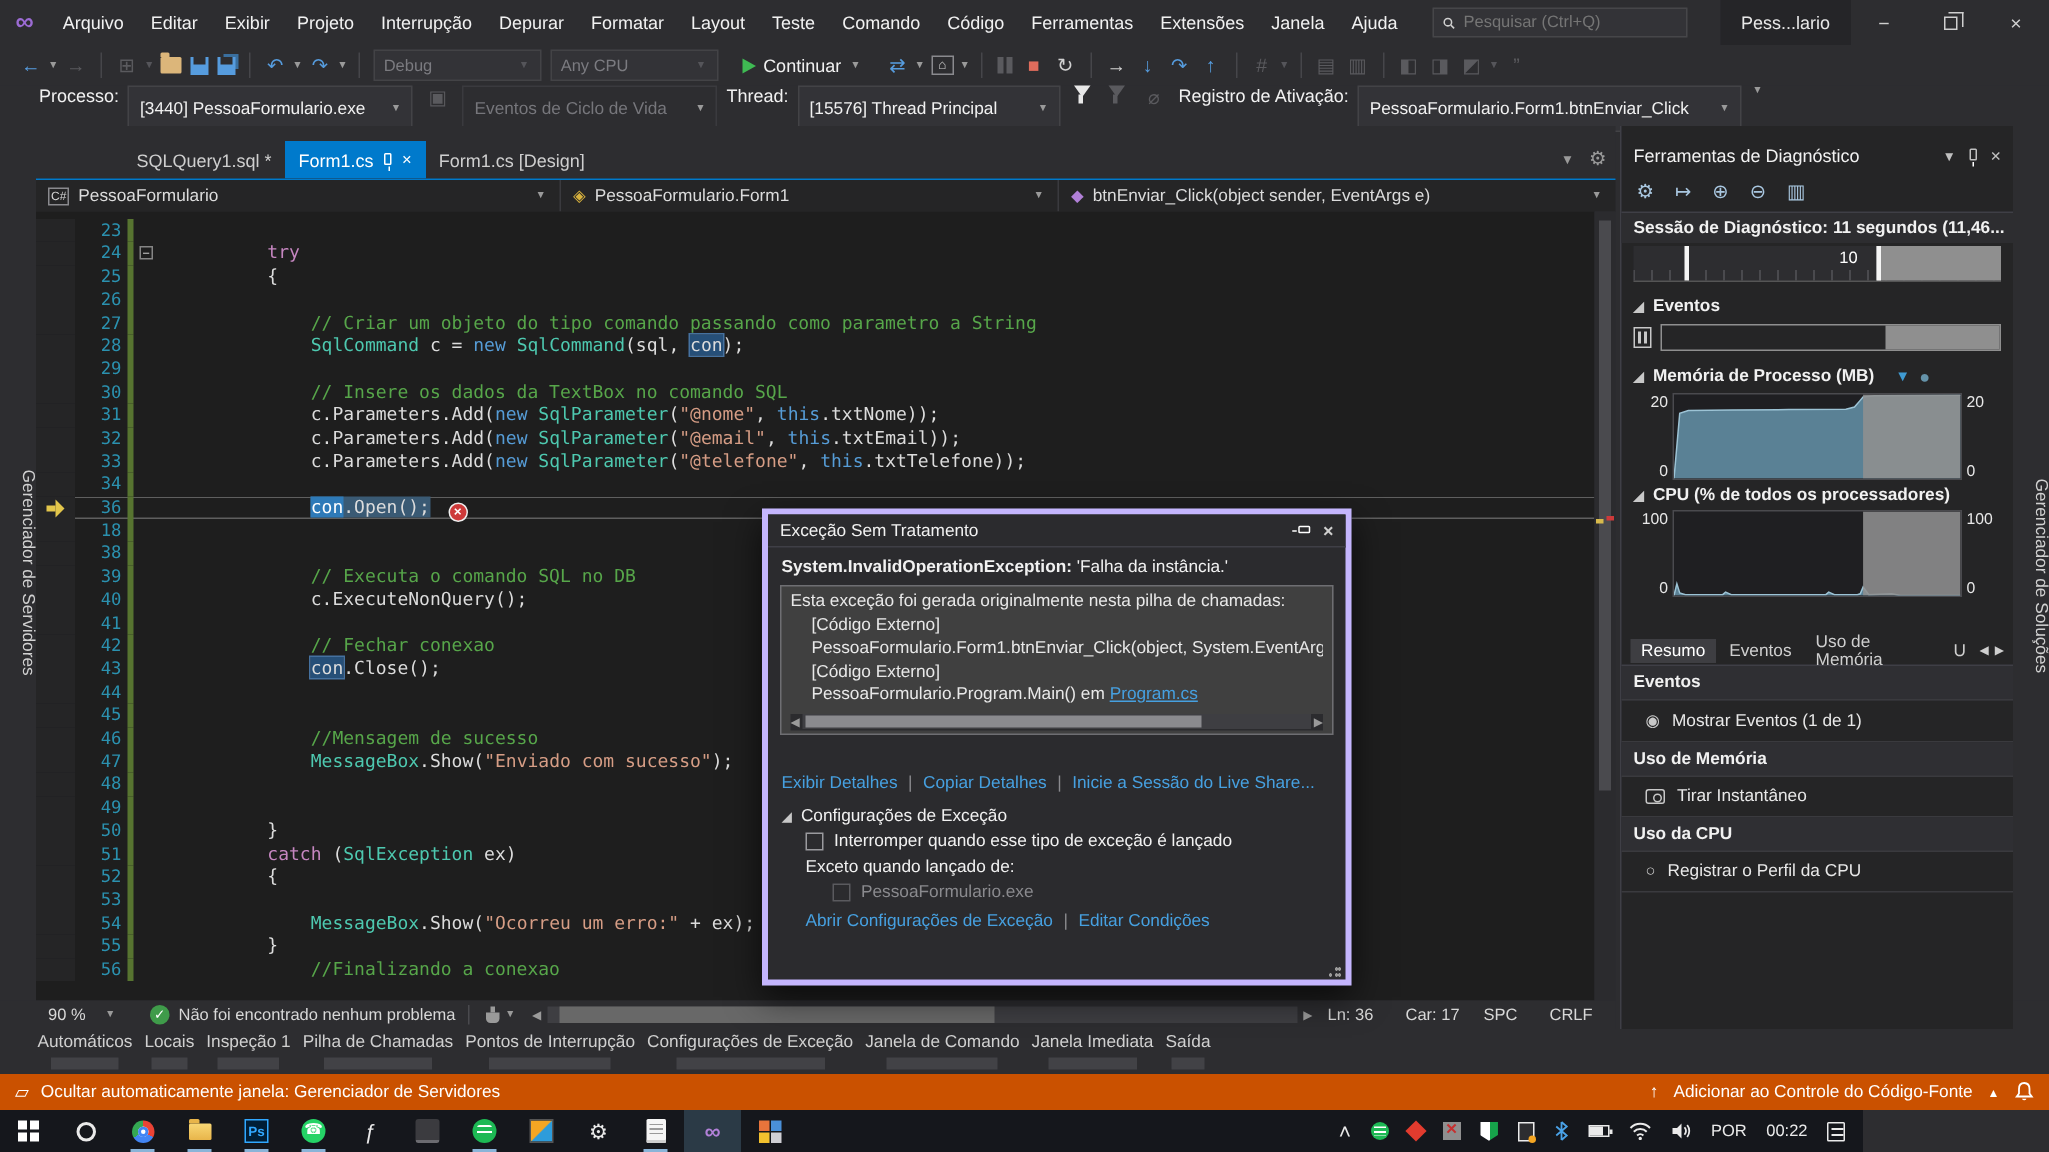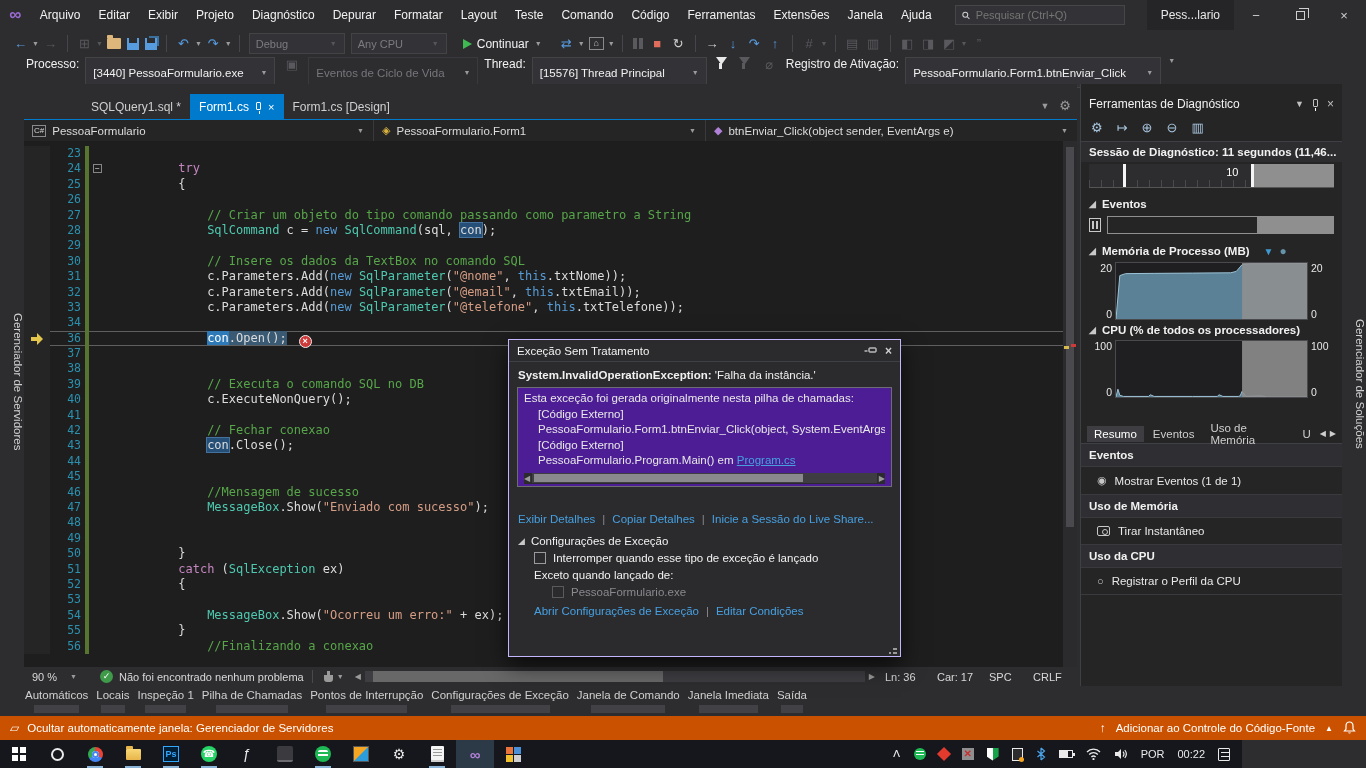--- a/index.html
+++ b/index.html
@@ -20,21 +20,21 @@
   
   #toolbar{position:absolute;left:0;top:30px;width:1366px;height:27px;background:#2d2d30;display:flex;align-items:center;padding-left:10px;}
   .tbi{min-width:17px;text-align:center;font-size:13px;margin:0 2px;color:#d0d0d0;}
   .tbi.blue{color:#569cde;}
   .tbi.red{color:#e06c5c;}
   .tbi.dis{color:#5a5a5e;}
   .tbi.circ{border-radius:50%;}
   .tbdd{font-size:7px;color:#9a9a9a;margin:0 1px;}
   .tbdd.dis{color:#55555a;}
   .tbsep{width:1px;height:17px;background:#46464a;margin:0 6px;}
-  .tbsel{width:96px;height:21px;background:#333337;border:1px solid #434346;display:flex;align-items:center;padding:0 6px;margin:0 3px;color:#7b7b80;font-size:11px;}
+  .tbsel{width:112px;height:21px;background:#333337;border:1px solid #434346;display:flex;align-items:center;padding:0 6px;margin:0 3px;color:#7b7b80;font-size:11px;}
   .tbsel .lab{flex:1;}
   .btn-continue{height:22px;display:flex;align-items:center;gap:5px;padding:0 7px;margin:0 6px;color:#f1f1f1;font-size:12px;}
   .play{width:0;height:0;border-left:9px solid #3fba53;border-top:5.5px solid transparent;border-bottom:5.5px solid transparent;}
   .icss{display:inline-block;margin:0 3px;}
   .i-folder{width:14px;height:11px;background:#dcb67a;position:relative;border-radius:1px;}
   .i-folder::before{content:"";position:absolute;left:0;top:-3px;width:6px;height:3px;background:#dcb67a;border-radius:1px 1px 0 0;}
   .i-save{width:12px;height:12px;background:#569cde;position:relative;}
   .i-save::before{content:"";position:absolute;left:2px;top:0;width:8px;height:5px;background:#2d2d30;}
   .i-saveall{width:12px;height:12px;background:#569cde;position:relative;box-shadow:3px -3px 0 -1px #3a6f9e;}
   .i-saveall::before{content:"";position:absolute;left:2px;top:0;width:8px;height:5px;background:#2d2d30;}
@@ -184,25 +184,25 @@
   .plot svg{position:absolute;inset:0;width:100%;height:100%;}
   .dg-tabs{display:flex;align-items:center;gap:2px;margin-top:26px;border-bottom:1px solid #3f3f46;padding:0 6px;height:20px;font-size:11.5px;color:#cfcfcf;}
   .dg-tab{padding:2px 7px;} .dg-tab.active{background:#3e3e42;color:#fff;}
   .dg-tabarrows{margin-left:auto;font-size:8px;color:#cfcfcf;display:flex;gap:4px;}
   .dg-h{padding:5px 8px;font-weight:bold;color:#f1f1f1;background:#2f2f33;border-bottom:1px solid #3a3a3e;}
   .dg-a{display:flex;align-items:center;gap:8px;padding:7px 8px 7px 16px;color:#e8e8e8;border-bottom:1px solid #3a3a3e;}
   .dg-a .ic{color:#c8c8c8;font-size:11px;}
   .i-cam{width:13px;height:10px;border:1px solid #c8c8c8;border-radius:2px;position:relative;}
   .i-cam::after{content:"";position:absolute;left:4px;top:2px;width:4px;height:4px;border:1px solid #c8c8c8;border-radius:50%;}
   
-  #exdlg{position:absolute;left:508px;top:339px;width:393px;height:318px;background:#2b2b2e;border:1px solid #c4b5fd;box-shadow:0 8px 22px rgba(0,0,0,.65);z-index:40;font-size:11.5px;}
+  #exdlg{position:absolute;left:508px;top:339px;width:393px;height:318px;background:#2b2b2e;border:4px solid #c4b5fd;box-shadow:0 8px 22px rgba(0,0,0,.65);z-index:40;font-size:11.5px;}
   .ex-title{height:22px;display:flex;align-items:center;padding:0 8px;color:#f1f1f1;background:#2b2b2e;border-bottom:1px solid #3f3f46;}
   .ex-title .rt{margin-left:auto;display:flex;gap:10px;align-items:center;color:#cfcfcf;}
   .ex-msg{padding:7px 9px 6px 9px;color:#f1f1f1;white-space:nowrap;overflow:hidden;}
-  .ex-stack{margin:0 8px;border:1px solid #6e6e72;background:#4c1d95;padding:3px 6px 0 6px;color:#e8e8e8;}
+  .ex-stack{margin:0 8px;border:1px solid #6e6e72;background:#404040;padding:3px 6px 0 6px;color:#e8e8e8;}
   .ex-stack .ln{white-space:nowrap;overflow:hidden;line-height:15.5px;}
   .ex-stack .ln.ind{padding-left:14px;}
   .ex-hsb{height:11px;background:#2b2b2e;margin:4px 0 2px 0;display:flex;align-items:center;}
   .ex-hsb .tr{flex:1;height:10px;background:#3e3e42;position:relative;margin:0 2px;}
   .ex-hsb .th{position:absolute;left:2px;top:1px;height:8px;width:78%;background:#8a8a8e;}
   .ex-links{display:flex;gap:7px;padding:26px 9px 8px 9px;align-items:center;}
   a.lnk{color:#46a0e0;text-decoration:none;cursor:pointer;}
   .pipe{color:#8a8a8e;}
   .ex-cfg{padding:2px 9px;color:#f1f1f1;}
   .ex-cfg .hdr{display:flex;gap:6px;align-items:center;}
@@ -222,21 +222,21 @@
 </head>
 <body>
 
 <div id="titlebar">
   <div class="vslogo">∞</div>
   <div id="menu-items">
       <span class="menu-item">Arquivo</span>
       <span class="menu-item">Editar</span>
       <span class="menu-item">Exibir</span>
       <span class="menu-item">Projeto</span>
-      <span class="menu-item">Diagnóstico</span>
+      <span class="menu-item">Interrupção</span>
       <span class="menu-item">Depurar</span>
       <span class="menu-item">Formatar</span>
       <span class="menu-item">Layout</span>
       <span class="menu-item">Teste</span>
       <span class="menu-item">Comando</span>
       <span class="menu-item">Código</span>
       <span class="menu-item">Ferramentas</span>
       <span class="menu-item">Extensões</span>
       <span class="menu-item">Janela</span>
       <span class="menu-item">Ajuda</span>
@@ -477,21 +477,21 @@
           <div class="arrow-bar"></div>
           <div class="arrow-head"></div>
         </div>
         <div class="num">36</div>
         <div class="chg g"></div>
         <div class="fold"></div>
         <div class="codeln" style="padding-left: 14ch;"><span class="stmt"><span class="tok-W">con</span><span class="tok-p">.Open();</span></span><span class="errico">×</span></div>
       </div>
       <div class="crow">
         <div class="bpm"></div>
-        <div class="num">37</div>
+        <div class="num">18</div>
         <div class="chg g"></div>
         <div class="fold"></div>
         <div class="codeln" style="padding-left: 0ch;"></div>
       </div>
       <div class="crow">
         <div class="bpm"></div>
         <div class="num">38</div>
         <div class="chg g"></div>
         <div class="fold"></div>
         <div class="codeln" style="padding-left: 0ch;"></div>

